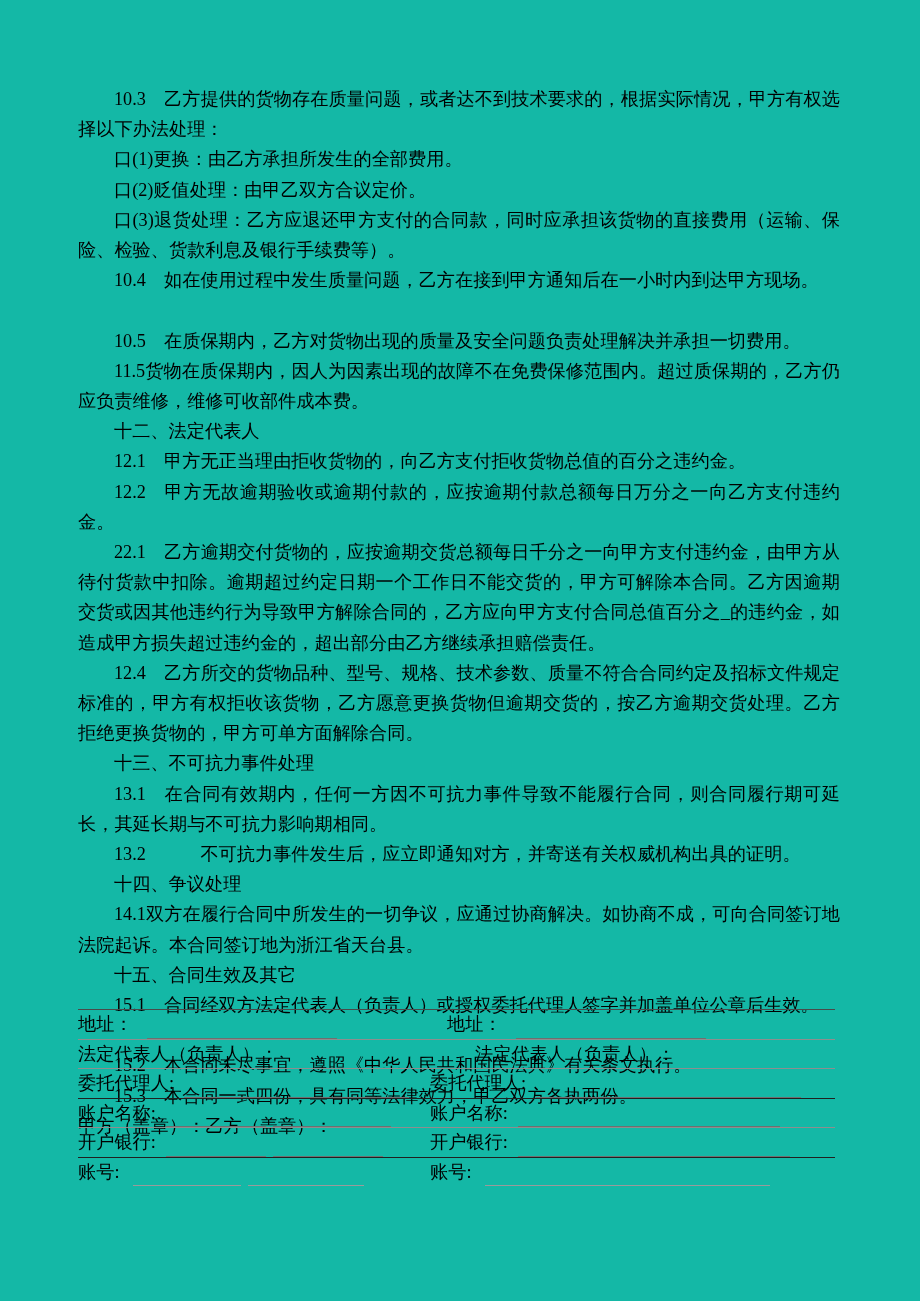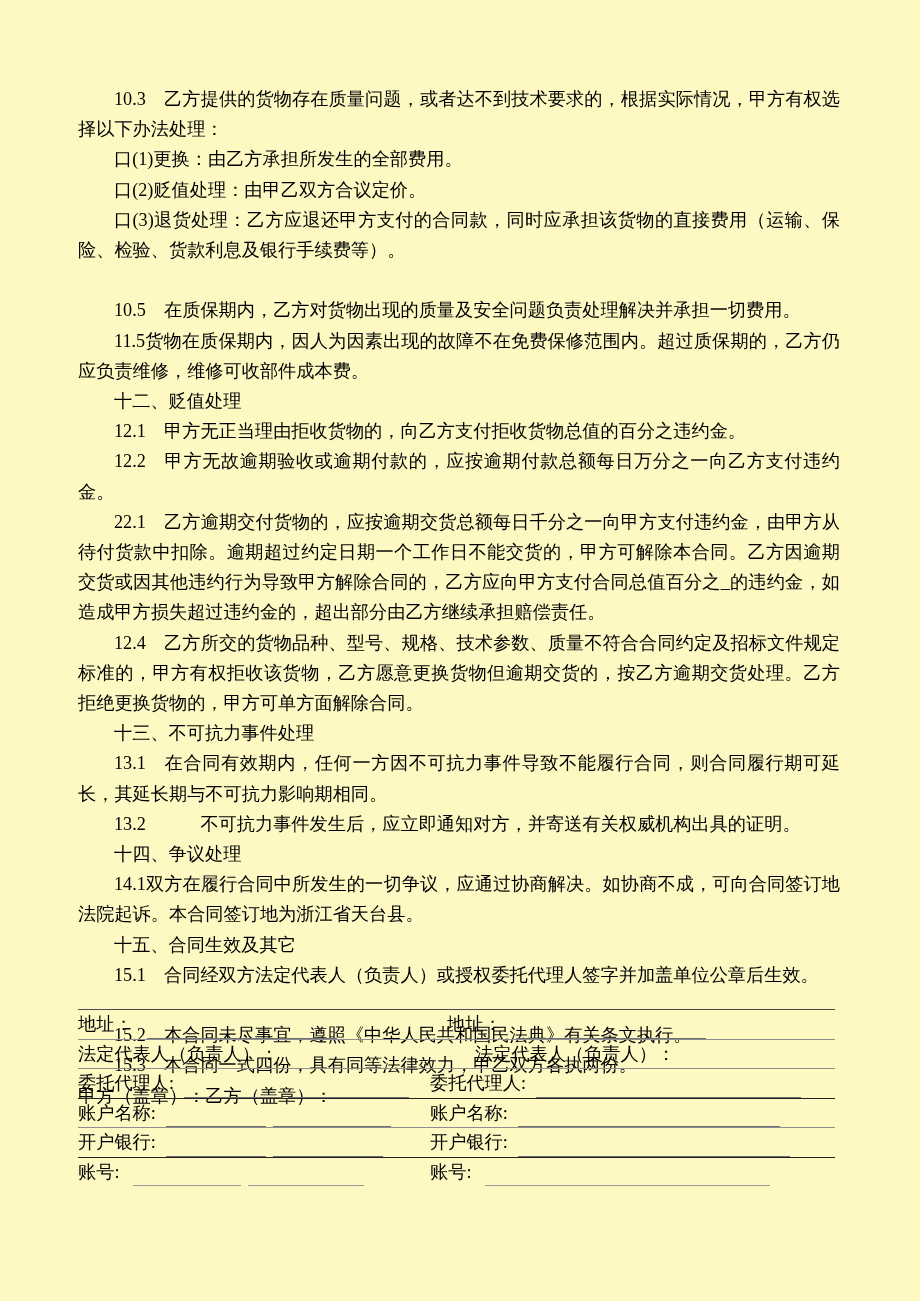--- a/index.html
+++ b/index.html
@@ -8,21 +8,21 @@
     background: #ffffff;
   }
   body {
     font-family: "Liberation Serif", "DejaVu Serif", serif;
     color: #000000;
   }
   .page {
     position: relative;
     width: 920px;
     height: 1301px;
-    background: #fef9c3;
+    background: #14b8a6;
     overflow: hidden;
   }
   .doc-body {
     position: absolute;
     left: 78px;
     top: 84px;
     width: 762px;
   }
   
   .para {
@@ -84,24 +84,25 @@
 </head>
 <body>
 
 <div class="page">
 
   <div class="doc-body">
     <p class="para indent2">10.3 乙方提供的货物存在质量问题，或者达不到技术要求的，根据实际情况，甲方有权选择以下办法处理：</p>
     <p class="para indent2">口(1)更换：由乙方承担所发生的全部费用。</p>
     <p class="para indent2">口(2)贬值处理：由甲乙双方合议定价。</p>
     <p class="para indent2">口(3)退货处理：乙方应退还甲方支付的合同款，同时应承担该货物的直接费用（运输、保险、检验、货款利息及银行手续费等）。</p>
+    <p class="para indent2">10.4 如在使用过程中发生质量问题，乙方在接到甲方通知后在一小时内到达甲方现场。</p>
     <div class="blankline">&nbsp;</div>
     <p class="para indent2">10.5 在质保期内，乙方对货物出现的质量及安全问题负责处理解决并承担一切费用。</p>
     <p class="para indent2">11.5货物在质保期内，因人为因素出现的故障不在免费保修范围内。超过质保期的，乙方仍应负责维修，维修可收部件成本费。</p>
-    <p class="para indent2">十二、贬值处理</p>
+    <p class="para indent2">十二、法定代表人</p>
     <p class="para indent2">12.1 甲方无正当理由拒收货物的，向乙方支付拒收货物总值的百分之违约金。</p>
     <p class="para indent2">12.2 甲方无故逾期验收或逾期付款的，应按逾期付款总额每日万分之一向乙方支付违约金。</p>
     <p class="para indent2">22.1 乙方逾期交付货物的，应按逾期交货总额每日千分之一向甲方支付违约金，由甲方从待付货款中扣除。逾期超过约定日期一个工作日不能交货的，甲方可解除本合同。乙方因逾期交货或因其他违约行为导致甲方解除合同的，乙方应向甲方支付合同总值百分之_的违约金，如造成甲方损失超过违约金的，超出部分由乙方继续承担赔偿责任。</p>
     <p class="para indent2">12.4 乙方所交的货物品种、型号、规格、技术参数、质量不符合合同约定及招标文件规定标准的，甲方有权拒收该货物，乙方愿意更换货物但逾期交货的，按乙方逾期交货处理。乙方拒绝更换货物的，甲方可单方面解除合同。</p>
     <p class="para indent2">十三、不可抗力事件处理</p>
     <p class="para indent2">13.1 在合同有效期内，任何一方因不可抗力事件导致不能履行合同，则合同履行期可延长，其延长期与不可抗力影响期相同。</p>
     <p class="para indent2">13.2   不可抗力事件发生后，应立即通知对方，并寄送有关权威机构出具的证明。</p>
     <p class="para indent2">十四、争议处理</p>
     <p class="para indent2">14.1双方在履行合同中所发生的一切争议，应通过协商解决。如协商不成，可向合同签订地法院起诉。本合同签订地为浙江省天台县。</p>
     <p class="para indent2">十五、合同生效及其它</p>

